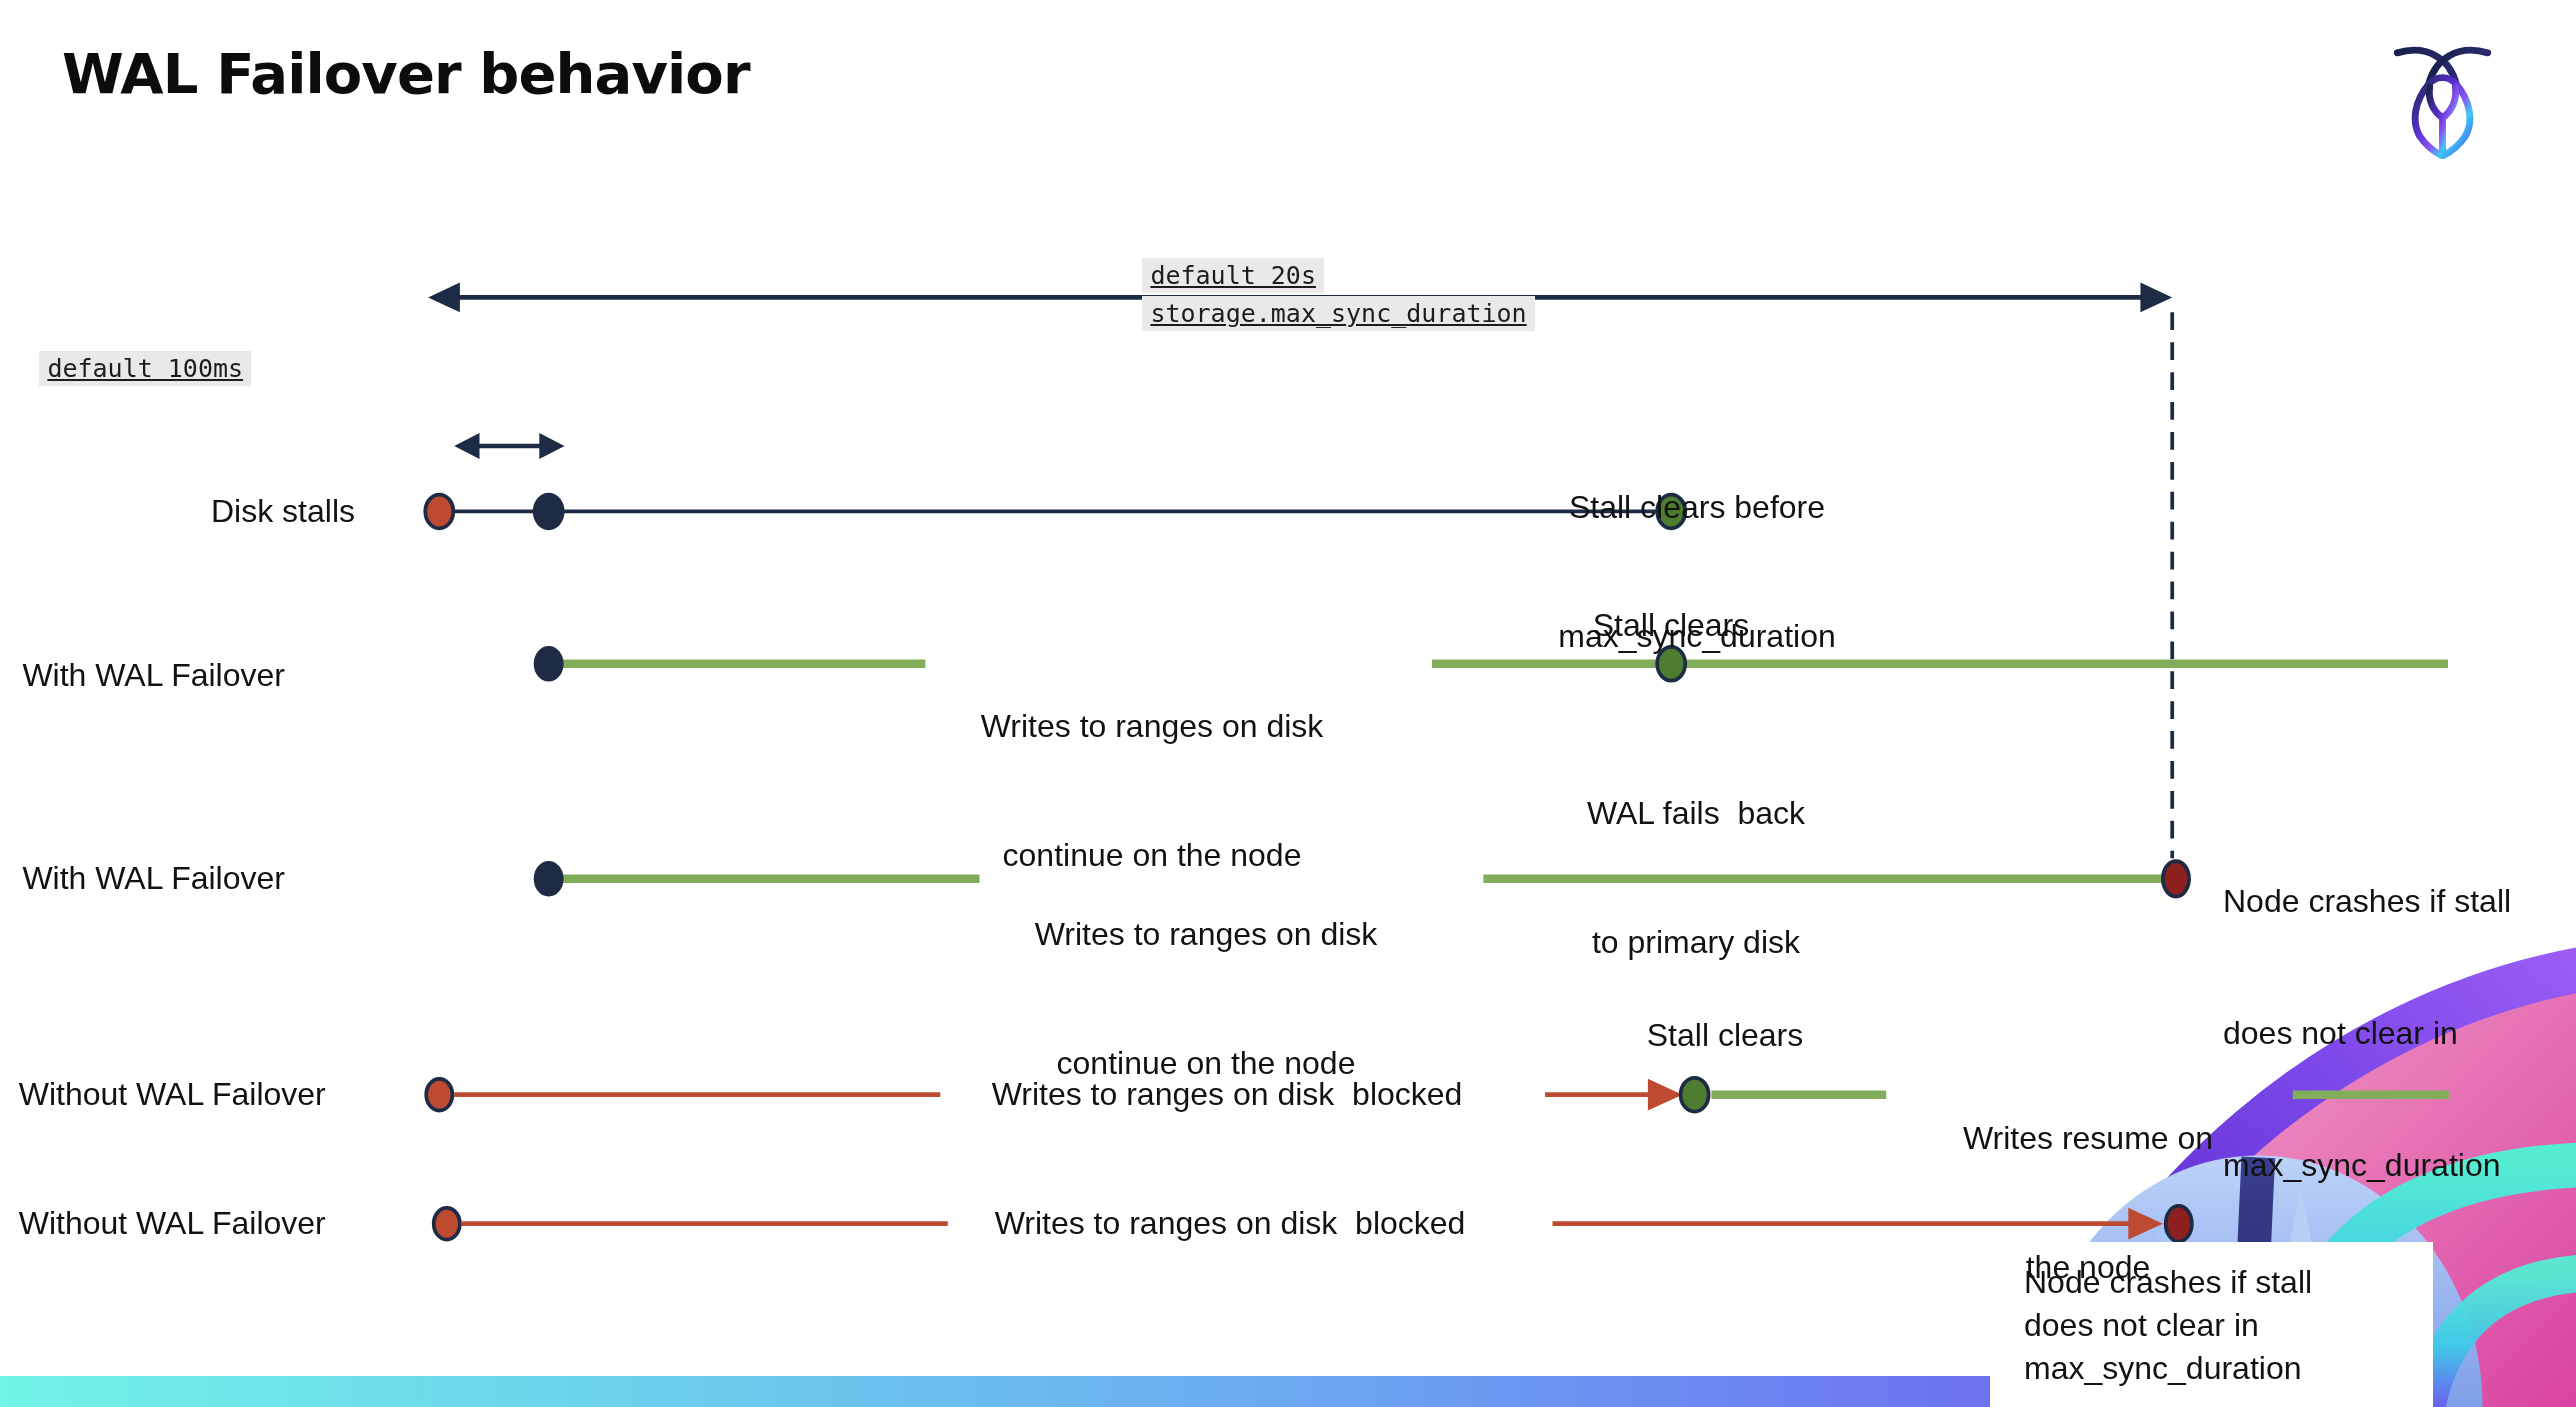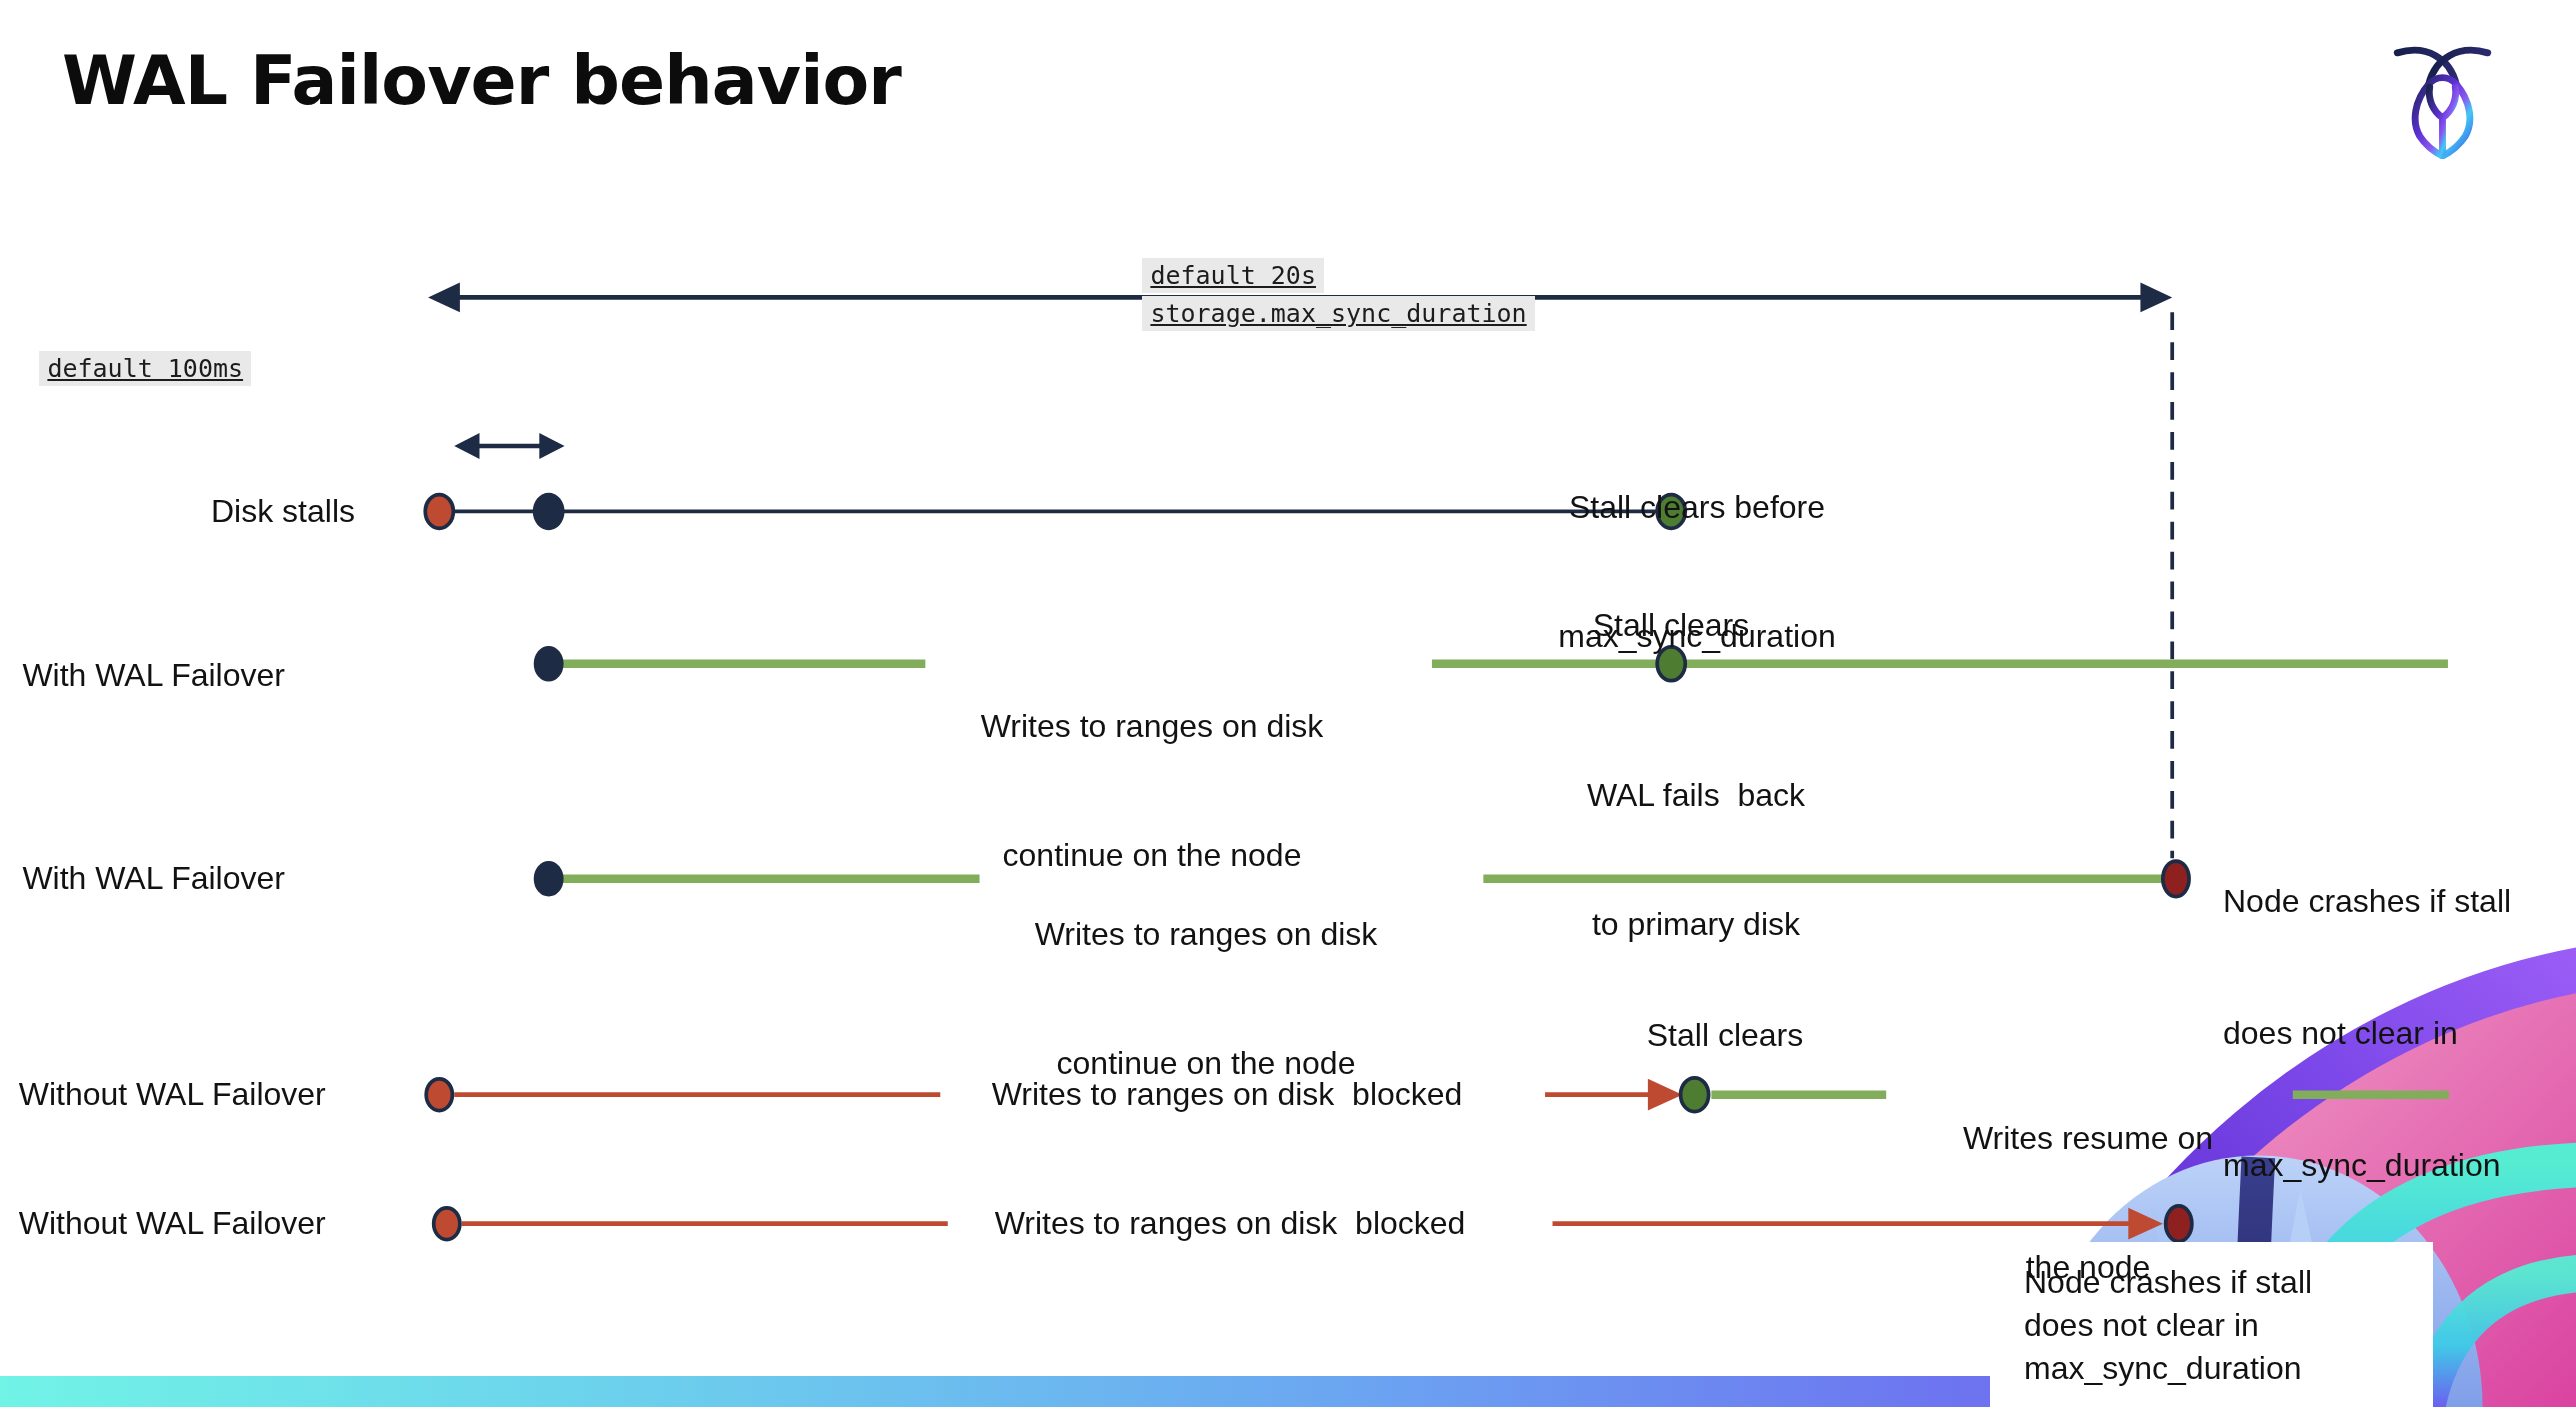--- a/index.html
+++ b/index.html
@@ -3,21 +3,21 @@
 <meta charset="utf-8">
 <style>
   html,body{margin:0;padding:0;background:#ffffff;}
   #canvas{position:relative;width:2576px;height:1408px;background:#ffffff;overflow:hidden;
           font-family:"Liberation Sans",sans-serif;}
   .t{position:absolute;font-size:32px;color:#121212;line-height:43px;white-space:pre-wrap;z-index:30;}
   .center{transform:translateX(-50%);text-align:center;}
   .right{text-align:center;}
   .ln{display:block;}
   .title{position:absolute;left:62px;top:41px;font-family:"DejaVu Sans","Liberation Sans",sans-serif;
-         font-size:68px;font-weight:700;color:#0c0c0c;letter-spacing:-0.9px;z-index:30;}
+         font-size:56px;font-weight:700;color:#0c0c0c;letter-spacing:-0.9px;z-index:30;}
   .code{position:absolute;font-family:"DejaVu Sans Mono","Liberation Mono",monospace;font-size:25px;
         color:#1c1c1c;background:var(--code-bg);padding:2.8px 8.4px;white-space:pre;z-index:30;text-decoration:underline;}
   #overlay{position:absolute;left:0;top:0;z-index:20;}
   #bottom-bar{position:absolute;left:0;top:1376px;width:2576px;height:32px;z-index:5;
         background:linear-gradient(90deg,var(--bar-left) 0%,#6cd4ec 22%,var(--bar-mid) 52%,#6d74f0 76%,var(--bar-right) 100%);}
   #deco{position:absolute;left:1978px;top:903px;z-index:10;}
   #logo{position:absolute;left:2393px;top:43px;z-index:30;}
   #crash-box{position:absolute;left:1990px;top:1242px;width:443px;height:165px;background:#ffffff;z-index:22;}
   #crash-box .inner{position:absolute;left:34px;top:18.7px;font-size:32px;line-height:43px;color:#121212;}
 </style>
@@ -59,21 +59,21 @@
     <span class="ln">Stall clears before</span>
     <span class="ln">max_sync_duration</span>
   </div>
 
   <div class="t" style="left:22.4px;top:654px">With WAL Failover</div>
   <div class="t center" style="left:1152px;top:619px">
     <span class="ln">Writes to ranges on disk</span>
     <span class="ln">continue on the node</span>
   </div>
   <div class="t center" style="left:1671px;top:604px">Stall clears</div>
-  <div class="t center" style="left:1696px;top:688px">
+  <div class="t center" style="left:1696px;top:706px">
     <span class="ln">WAL fails  back</span>
     <span class="ln">to primary disk</span>
   </div>
 
   <div class="t" style="left:22.4px;top:857px">With WAL Failover</div>
   <div class="t center" style="left:1206px;top:827px">
     <span class="ln">Writes to ranges on disk</span>
     <span class="ln">continue on the node</span>
   </div>
   <div class="t" style="left:2223px;top:791px;line-height:44px">

